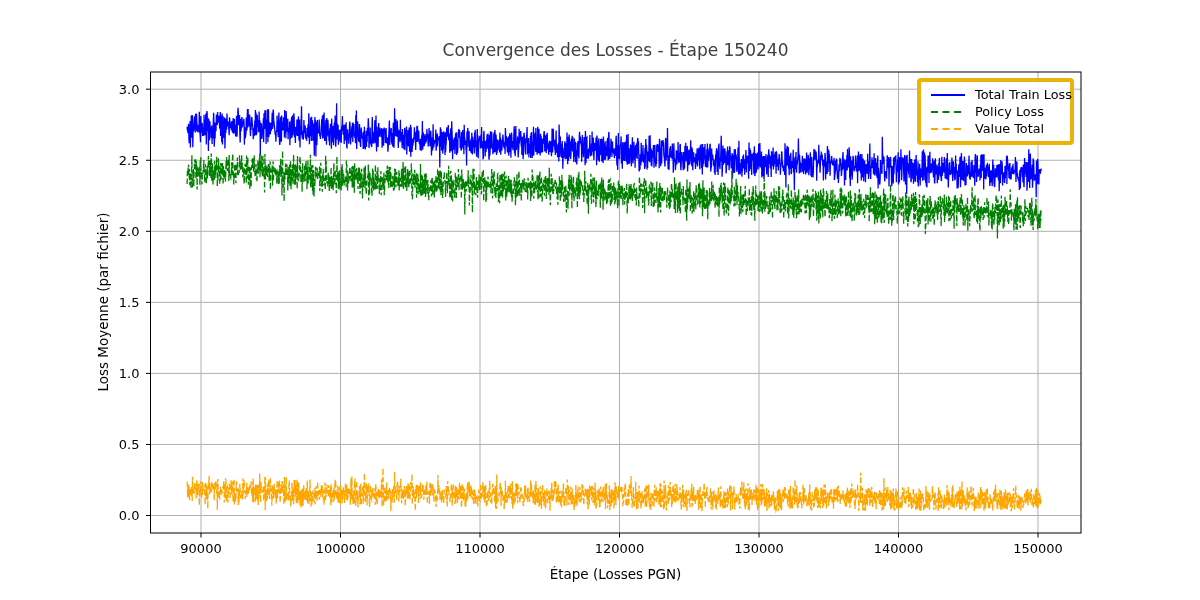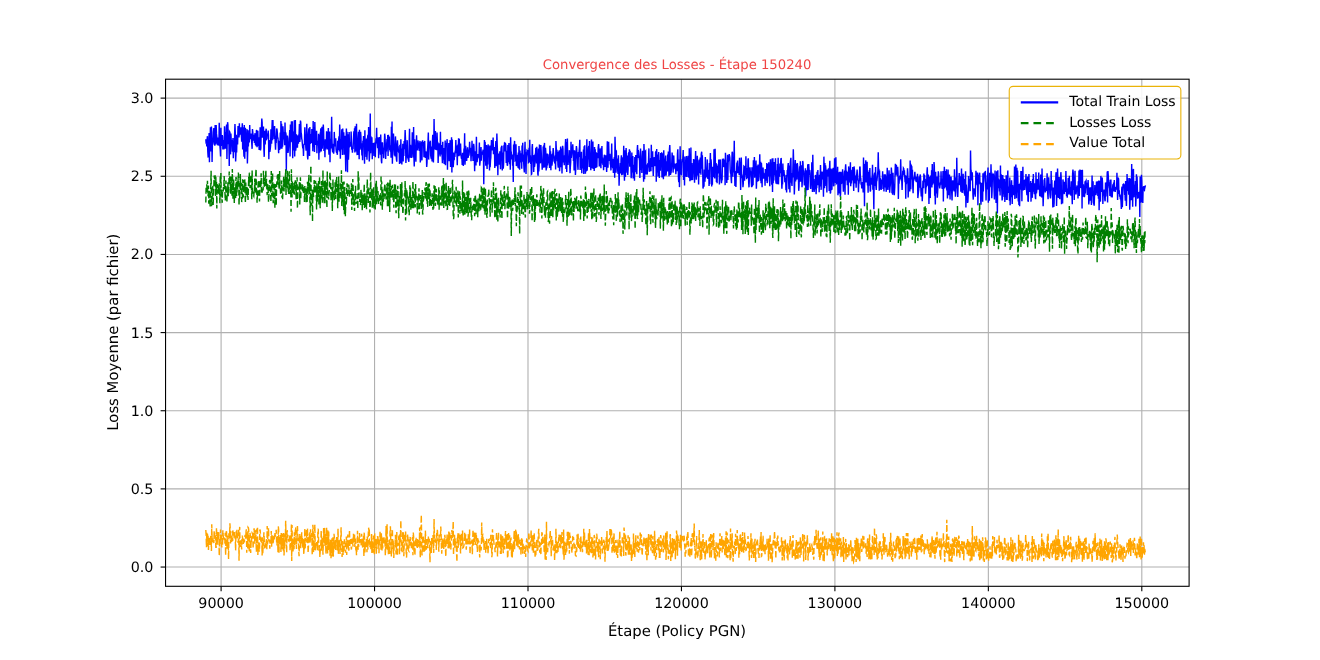--- a/index.html
+++ b/index.html
@@ -5,36 +5,36 @@
   html,body{margin:0;padding:0;background:#ffffff;}
   .figure{
     position:relative;
     width:1200px;height:600px;
     background:#ffffff;
     font-family:"DejaVu Sans",sans-serif;
     overflow:hidden;
   }
   #plot-svg{position:absolute;left:0;top:0;}
   .title{
-    position:absolute;left:151px;top:52px;width:929px;
-    text-align:center;font-size:12px;color:#ef4444;
+    position:absolute;left:151px;top:40px;width:929px;
+    text-align:center;font-size:17px;color:#404040;
   }
   .xlabel{
     position:absolute;left:151px;top:566px;width:929px;
     text-align:center;font-size:13.5px;color:#000;
   }
   .ylabel{
     position:absolute;left:103px;top:302px;
     transform:translate(-50%,-50%) rotate(-90deg);
     font-size:13.5px;color:#000;white-space:nowrap;
   }
   .legend{
     position:absolute;left:917px;top:78px;width:157px;height:67px;
     box-sizing:border-box;
-    border:1px solid #eab308;border-radius:4px;
+    border:4px solid #eab308;border-radius:4px;
     background:rgba(255,255,255,0.88);
     display:flex;flex-direction:column;justify-content:space-around;
     padding:4px 7px 4px 9px;
   }
   .legend-row{display:flex;align-items:center;gap:9px;}
   .llabel{font-size:12.8px;color:#000;white-space:nowrap;}
   .lsample{flex:0 0 auto;display:block;}
 </style>
 </head>
 <body>
@@ -88,35 +88,35 @@
       <text x="139.5" y="306.95000000000005" text-anchor="end" font-size="13px" fill="#000000">1.5</text>
       <line x1="146" y1="231.3" x2="150.5" y2="231.3" stroke="#000000" stroke-width="1"></line>
       <text x="139.5" y="235.9" text-anchor="end" font-size="13px" fill="#000000">2.0</text>
       <line x1="146" y1="160.25" x2="150.5" y2="160.25" stroke="#000000" stroke-width="1"></line>
       <text x="139.5" y="164.85" text-anchor="end" font-size="13px" fill="#000000">2.5</text>
       <line x1="146" y1="89.20000000000005" x2="150.5" y2="89.20000000000005" stroke="#000000" stroke-width="1"></line>
       <text x="139.5" y="93.80000000000004" text-anchor="end" font-size="13px" fill="#000000">3.0</text>
     </svg>
 
   <div class="title">Convergence des Losses - Étape 150240</div>
-  <div class="xlabel">Étape (Policy PGN)</div>
+  <div class="xlabel">Étape (Losses PGN)</div>
   <div class="ylabel">Loss Moyenne (par fichier)</div>
 
   <div class="legend">
     <div class="legend-row">
       <svg class="lsample" width="36" height="6">
         <line class="sline" x1="1" y1="3" x2="35" y2="3" stroke="#0000ff" stroke-width="2"></line>
       </svg>
       <span class="llabel">Total Train Loss</span>
     </div>
     <div class="legend-row">
       <svg class="lsample" width="36" height="6">
         <line class="sline" x1="1" y1="3" x2="35" y2="3" stroke="#008000" stroke-width="2" stroke-dasharray="7 4.5"></line>
       </svg>
-      <span class="llabel">Losses Loss</span>
+      <span class="llabel">Policy Loss</span>
     </div>
     <div class="legend-row">
       <svg class="lsample" width="36" height="6">
         <line class="sline" x1="1" y1="3" x2="35" y2="3" stroke="#ffa500" stroke-width="2" stroke-dasharray="7 4.5"></line>
       </svg>
       <span class="llabel">Value Total</span>
     </div>
   </div>
 </div>
 

